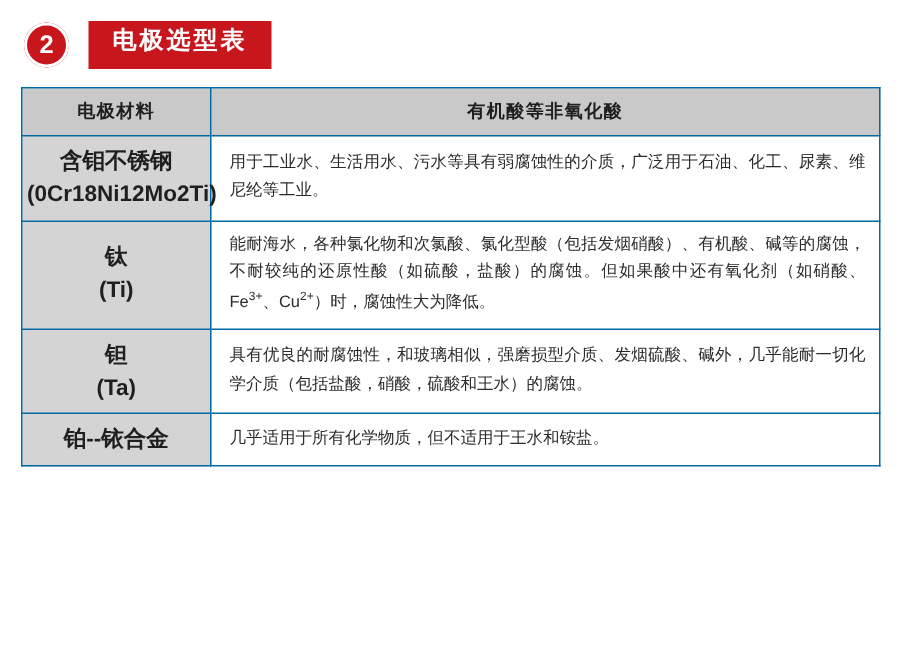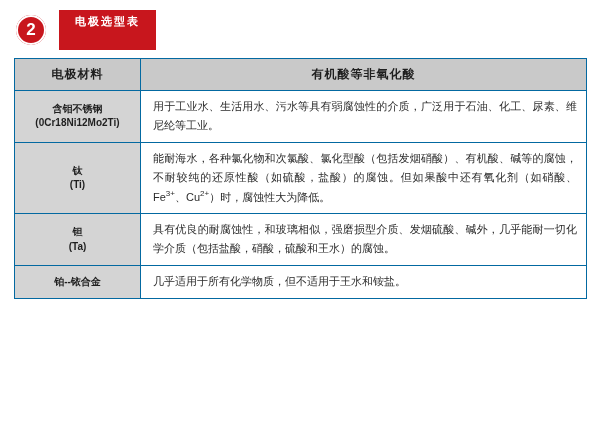--- a/index.html
+++ b/index.html
@@ -39,24 +39,24 @@
     display: flex;
     align-items: center;
     justify-content: center;
     box-shadow: 0 0 0 2px #ffffff inset;
     flex: 0 0 auto;
   }
   .title-box {
     margin-left: 13px;
     background: #c8161d;
     color: #ffffff;
-    font-size: 11px;
+    font-size: 16px;
     font-weight: bold;
     letter-spacing: 2px;
-    padding: 5px 16px 22px 16px;
+    padding: 5px 16px 9px 16px;
     line-height: 1.1;
   }
   
   table.spec {
     margin-top: 10px;
     width: 572px;
     border-collapse: collapse;
     table-layout: fixed;
     font-size: 11px;
   }
@@ -72,21 +72,21 @@
     padding: 7px 4px;
     text-align: center;
     color: #1f1f1f;
   }
   .col-mat { width: 126px; }
   .col-desc { width: 446px; }
   td.mat {
     background: #d4d4d4;
     text-align: center;
     font-weight: bold;
-    font-size: 10px;
+    font-size: 15px;
     padding: 6px 3px;
     line-height: 1.45;
     color: #1f1f1f;
   }
   td.mat .sub { display: block; }
   td.desc {
     background: #ffffff;
     padding: 6px 9px 7px 12px;
     line-height: 1.72;
     text-align: justify;

